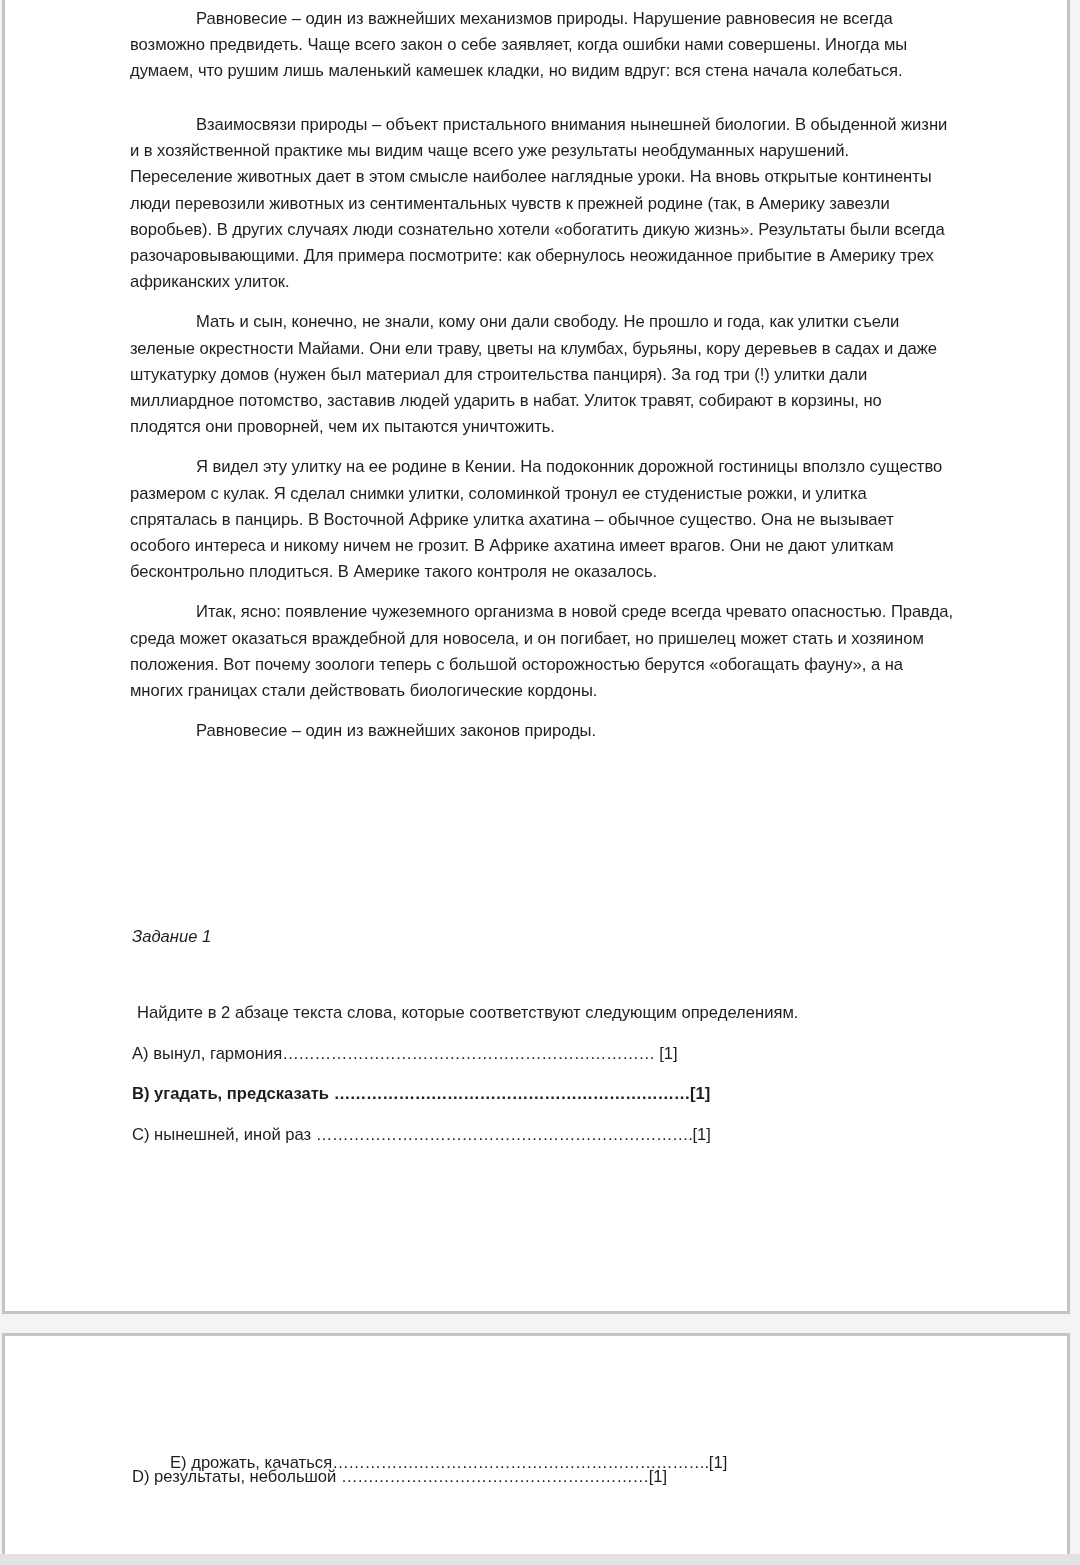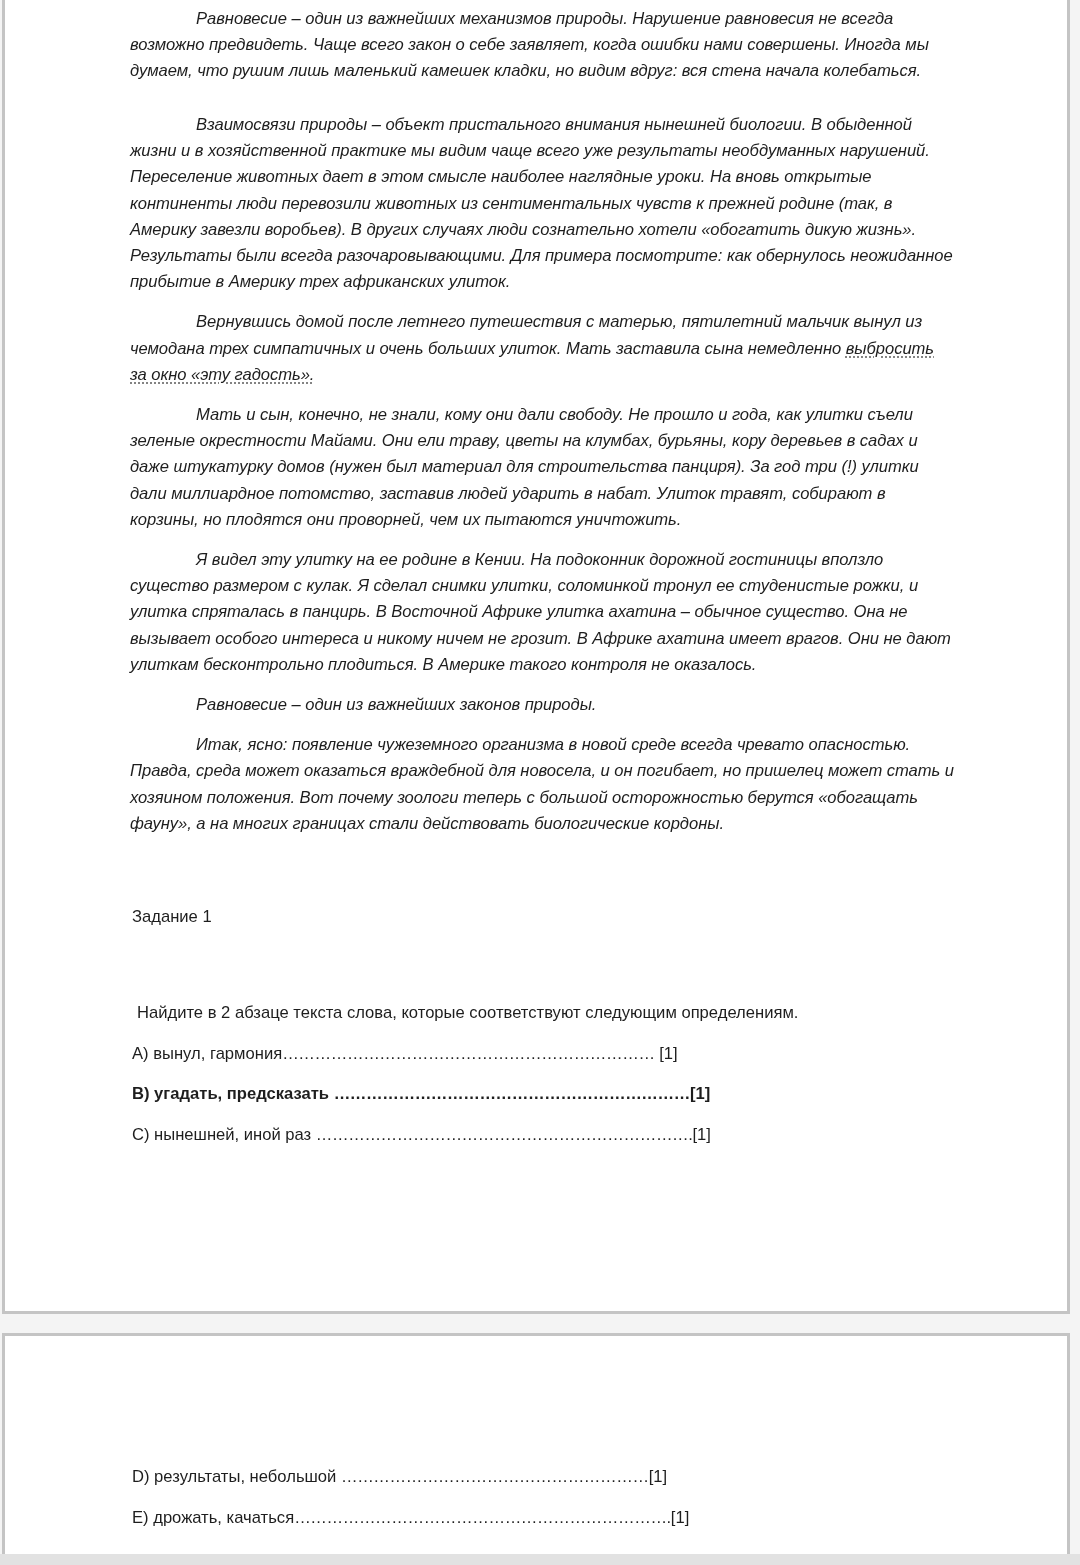--- a/index.html
+++ b/index.html
@@ -40,21 +40,20 @@
       height: 11px;
       background: #e2e2e2;
     }
     .text-block {
       position: absolute;
       left: 130px;
       width: 825px;
       font-size: 16.6px;
       line-height: 26.2px;
       letter-spacing: -0.05px;
-      font-style: italic;
     }
     .para {
       margin: 0 0 14px 0;
       text-indent: 66px;
     }
     .para.clipped {
       height: 92px;
       overflow: hidden;
     }
     .wavy {
@@ -83,46 +82,45 @@
 <div class="page page-1"></div>
 
 <div class="text-block" style="top:6px;">
   <p class="para clipped">
     <span>Равновесие – один из важнейших механизмов природы. Нарушение равновесия не</span>
     <span>всегда возможно предвидеть. Чаще всего закон о себе заявляет, когда ошибки нами</span>
     <span>совершены. Иногда мы думаем, что рушим лишь маленький камешек кладки, но видим вдруг:</span>
     <span>вся стена начала колебаться.</span>
   </p>
   <p class="para">Взаимосвязи природы – объект пристального внимания нынешней биологии. В обыденной жизни и в хозяйственной практике мы видим чаще всего уже результаты необдуманных нарушений. Переселение животных дает в этом смысле наиболее наглядные уроки. На вновь открытые континенты люди перевозили животных из сентиментальных чувств к прежней родине (так, в Америку завезли воробьев). В других случаях люди сознательно хотели «обогатить дикую жизнь». Результаты были всегда разочаровывающими. Для примера посмотрите: как обернулось неожиданное прибытие в Америку трех африканских улиток.</p>
-  <p class="para"><span>Вернувшись домой после летнего путешествия с матерью, пятилетний мальчик вынул из чемодана трех симпатичных и очень больших улиток. Мать заставила сына немедленно</span> <span class="wavy">выбросить за окно «эту гадость».</span></p>
   <p class="para">Мать и сын, конечно, не знали, кому они дали свободу. Не прошло и года, как улитки съели зеленые окрестности Майами. Они ели траву, цветы на клумбах, бурьяны, кору деревьев в садах и даже штукатурку домов (нужен был материал для строительства панциря). За год три (!) улитки дали миллиардное потомство, заставив людей ударить в набат. Улиток травят, собирают в корзины, но плодятся они проворней, чем их пытаются уничтожить.</p>
   <p class="para">Я видел эту улитку на ее родине в Кении. На подоконник дорожной гостиницы вползло существо размером с кулак. Я сделал снимки улитки, соломинкой тронул ее студенистые рожки, и улитка спряталась в панцирь. В Восточной Африке улитка ахатина – обычное существо. Она не вызывает особого интереса и никому ничем не грозит. В Африке ахатина имеет врагов. Они не дают улиткам бесконтрольно плодиться. В Америке такого контроля не оказалось.</p>
+  <p class="para">Итак, ясно: появление чужеземного организма в новой среде всегда чревато опасностью. Правда, среда может оказаться враждебной для новосела, и он погибает, но пришелец может стать и хозяином положения. Вот почему зоологи теперь с большой осторожностью берутся «обогащать фауну», а на многих границах стали действовать биологические кордоны.</p>
   <p class="para">Равновесие – один из важнейших законов природы.</p>
-  <p class="para">Итак, ясно: появление чужеземного организма в новой среде всегда чревато опасностью. Правда, среда может оказаться враждебной для новосела, и он погибает, но пришелец может стать и хозяином положения. Вот почему зоологи теперь с большой осторожностью берутся «обогащать фауну», а на многих границах стали действовать биологические кордоны.</p>
 </div>
 
 <div class="task-block" style="top:0;">
-  <div class="task-line" style="top:904px;">Задание 1</div>
+  <div class="task-line" style="top:924px;font-style:italic;">Задание 1</div>
   <div class="task-line" style="top:1000px; left:5px;">Найдите в 2 абзаце текста слова, которые соответствуют следующим определениям.</div>
 
   <div class="task-line" style="top:1041px;">
     <span>A) вынул, гармония</span><span class="dots">……………………………………………………………</span><span> [1]</span>
   </div>
   <div class="task-line" style="top:1081px;font-weight:bold;">
     <span>B) угадать, предсказать  </span><span class="dots">…………………………………………………………</span><span>[1]</span>
   </div>
   <div class="task-line" style="top:1122px;">
     <span>C) нынешней, иной раз  </span><span class="dots">…………………………………………………………….</span><span>[1]</span>
   </div>
 </div>
 
 <div class="page page-2"></div>
 
 <div class="task-block" style="top:0;">
   <div class="task-line" style="top:1464px;">
     <span>D) результаты, небольшой  </span><span class="dots">…………………………………………………</span><span>[1]</span>
   </div>
-  <div class="task-line" style="top:1505px;">
+  <div class="task-line" style="top:1450px;margin-left:38px;">
     <span>E) дрожать, качаться</span><span class="dots">…………………………………………………………….</span><span>[1]</span>
   </div>
 </div>
 
 <div class="bottom-band"></div>
 
 </body></html>

